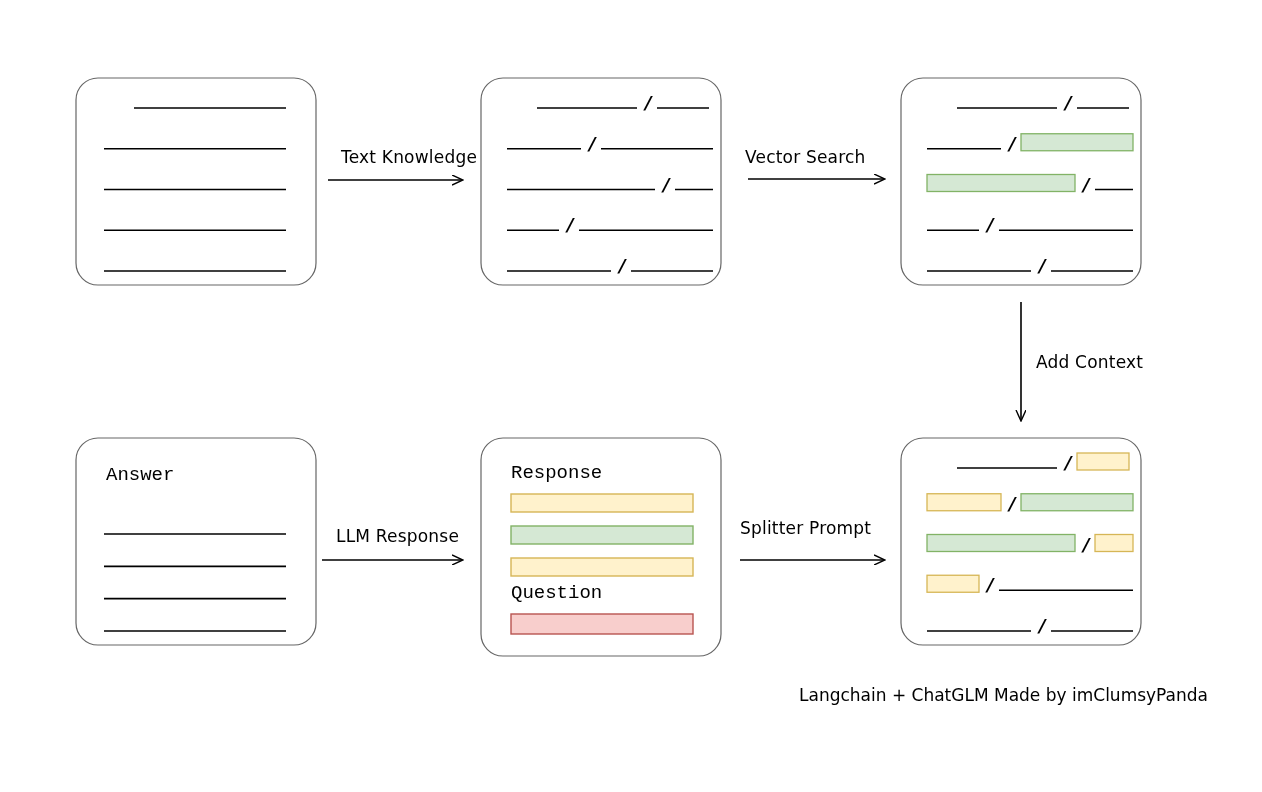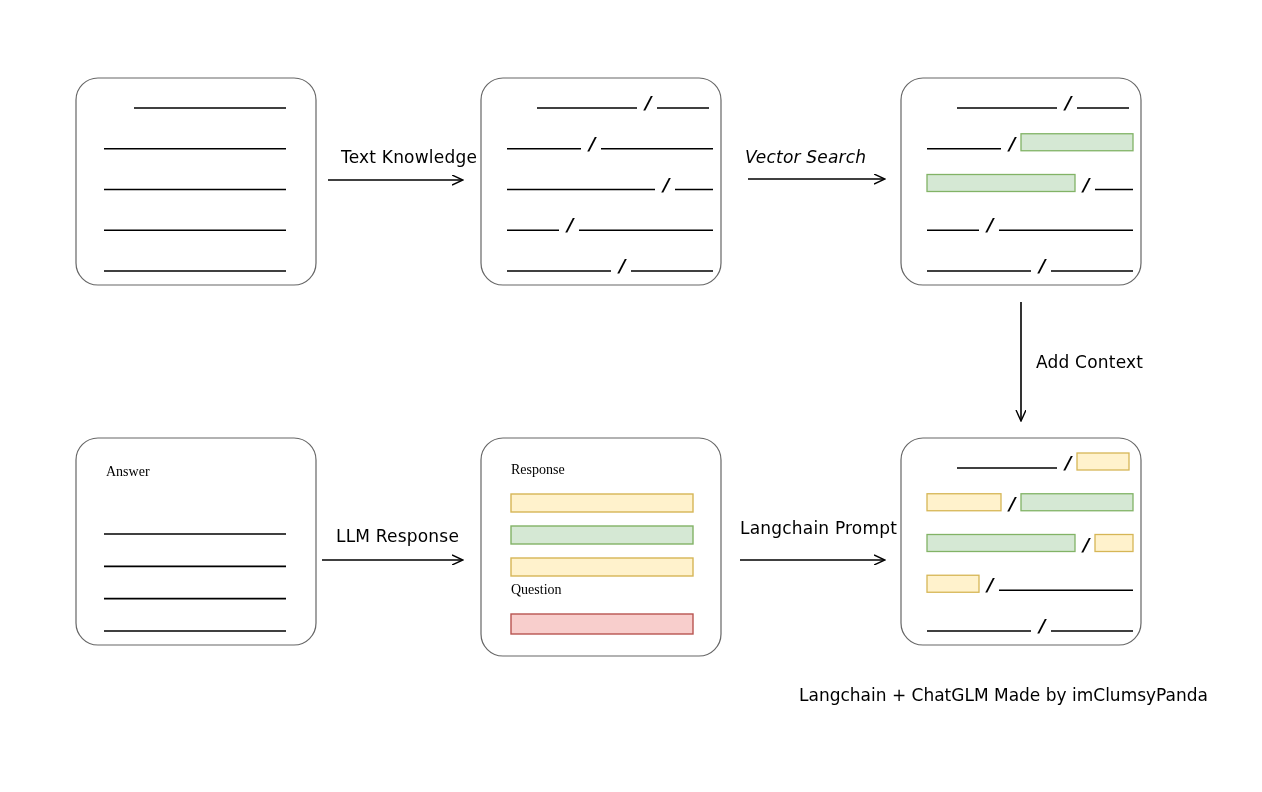--- a/index.html
+++ b/index.html
@@ -27,22 +27,22 @@
   .edge-label {
     position: absolute;
     font-family: "DejaVu Sans", sans-serif;
     font-size: 17px;
     color: #000000;
     white-space: nowrap;
     letter-spacing: 0.2px;
   }
   .box-title {
     position: absolute;
-    font-family: Liberation Serif, serif;
-    font-size: 14px;
+    font-family: Liberation Mono, monospace;
+    font-size: 19px;
     color: #000000;
     white-space: nowrap;
   }
   .caption {
     position: absolute;
     font-family: "DejaVu Sans", sans-serif;
     font-size: 17px;
     color: #000000;
     white-space: nowrap;
   }
@@ -154,19 +154,19 @@
         <g>
           <line x1="462" y1="560" x2="322" y2="560" stroke="#000000" stroke-width="1.6" fill="none" marker-start="url(#arrow-open-rev)"></line>
         </g>
       </g>
   </svg>
   <div id="label-layer">
       <div class="box-title" style="left: 511px; top: 462px;">Response</div>
       <div class="box-title" style="left: 511px; top: 582px;">Question</div>
       <div class="box-title" style="left: 106px; top: 464px;">Answer</div>
       <div class="edge-label" style="left: 341px; top: 147px;">Text Knowledge</div>
-      <div class="edge-label" style="left: 745px; top: 147px; font-style: italic;">Vector Search</div>
+      <div class="edge-label" style="left: 745px; top: 147px;">Vector Search</div>
       <div class="edge-label" style="left: 1036px; top: 352px;">Add Context</div>
-      <div class="edge-label" style="left: 740px; top: 518px;">Langchain Prompt</div>
+      <div class="edge-label" style="left: 740px; top: 518px;">Splitter Prompt</div>
       <div class="edge-label" style="left: 336px; top: 526px;">LLM Response</div>
       <div class="caption" style="left: 783px; top: 685px; margin-left: 16px;">Langchain + ChatGLM Made by imClumsyPanda</div>
     </div>
 </div>
 
 </body></html>

